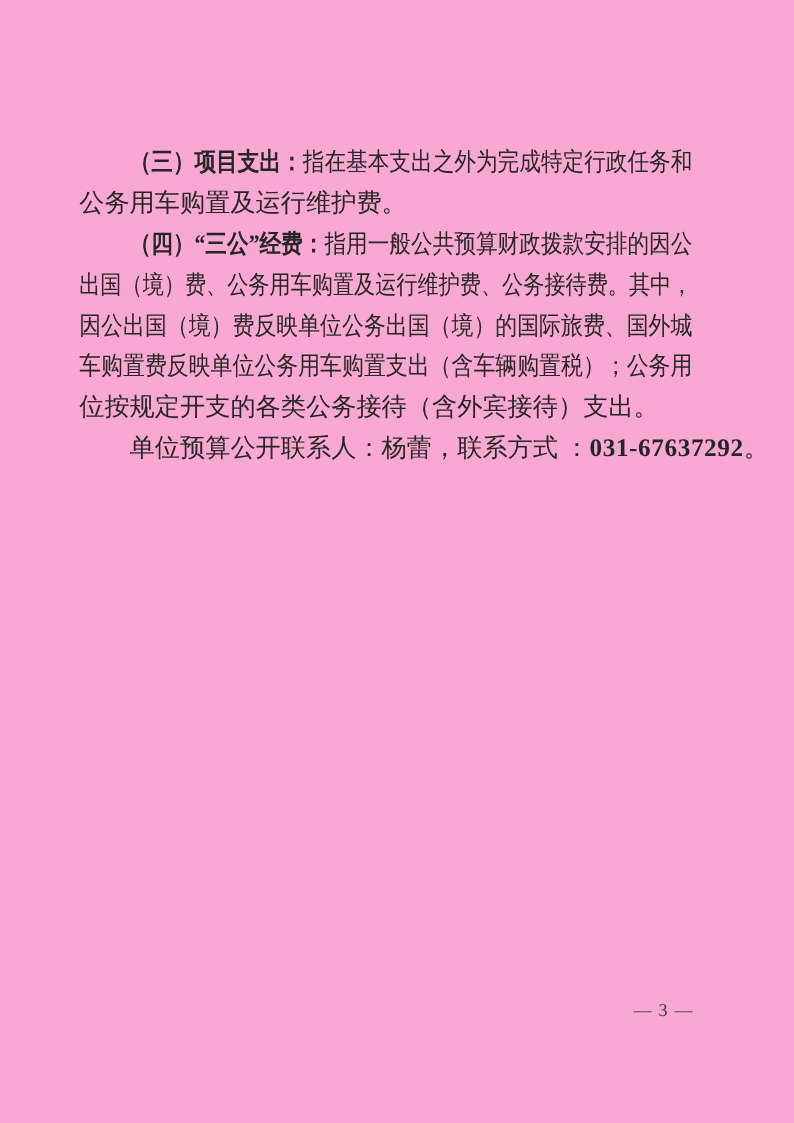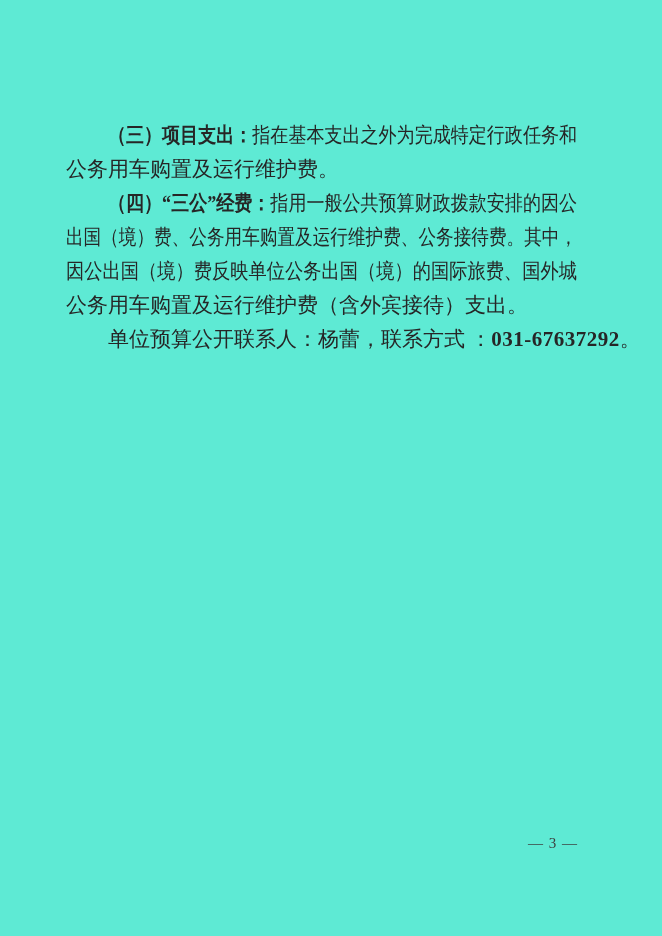--- a/index.html
+++ b/index.html
@@ -4,21 +4,21 @@
 <style>
   html, body {
     margin: 0;
     padding: 0;
     background: #ffffff;
   }
   .page {
     position: relative;
     width: 662px;
     height: 936px;
-    background: #5eead4;
+    background: #f9a8d4;
     overflow: hidden;
     font-family: "Liberation Serif", "DejaVu Serif", serif;
   }
   .text-block {
     position: absolute;
     left: 66px;
     top: 118px;
     width: 511px;
     color: #262626;
     font-size: 21px;
@@ -58,17 +58,18 @@
 </head>
 <body>
 
 <div class="page">
   <div class="text-block">
       <div class="line indent"><span class="line-inner" style="transform: scaleX(0.858974);"><span class="b">（三）项目支出：</span>指在基本支出之外为完成特定行政任务和</span></div>
       <div class="line"><span class="line-inner">公务用车购置及运行维护费。</span></div>
       <div class="line indent"><span class="line-inner" style="transform: scaleX(0.858974);"><span class="b">（四）“三公”经费：</span>指用一般公共预算财政拨款安排的因公</span></div>
       <div class="line"><span class="line-inner" style="transform: scaleX(0.83908);">出国（境）费、公务用车购置及运行维护费、公务接待费。其中，</span></div>
       <div class="line"><span class="line-inner" style="transform: scaleX(0.869048);">因公出国（境）费反映单位公务出国（境）的国际旅费、国外城</span></div>
-      <div class="line"><span class="line-inner">公务用车购置及运行维护费（含外宾接待）支出。</span></div>
+      <div class="line"><span class="line-inner" style="transform: scaleX(0.869048);">车购置费反映单位公务用车购置支出（含车辆购置税）；公务用</span></div>
+      <div class="line"><span class="line-inner">位按规定开支的各类公务接待（含外宾接待）支出。</span></div>
       <div class="line indent"><span class="line-inner">单位预算公开联系人：杨蕾，联系方式 ：<span class="phone">031-67637292</span>。</span></div>
     </div>
   <div class="page-number">— 3 —</div>
 </div>
 
 </body></html>

